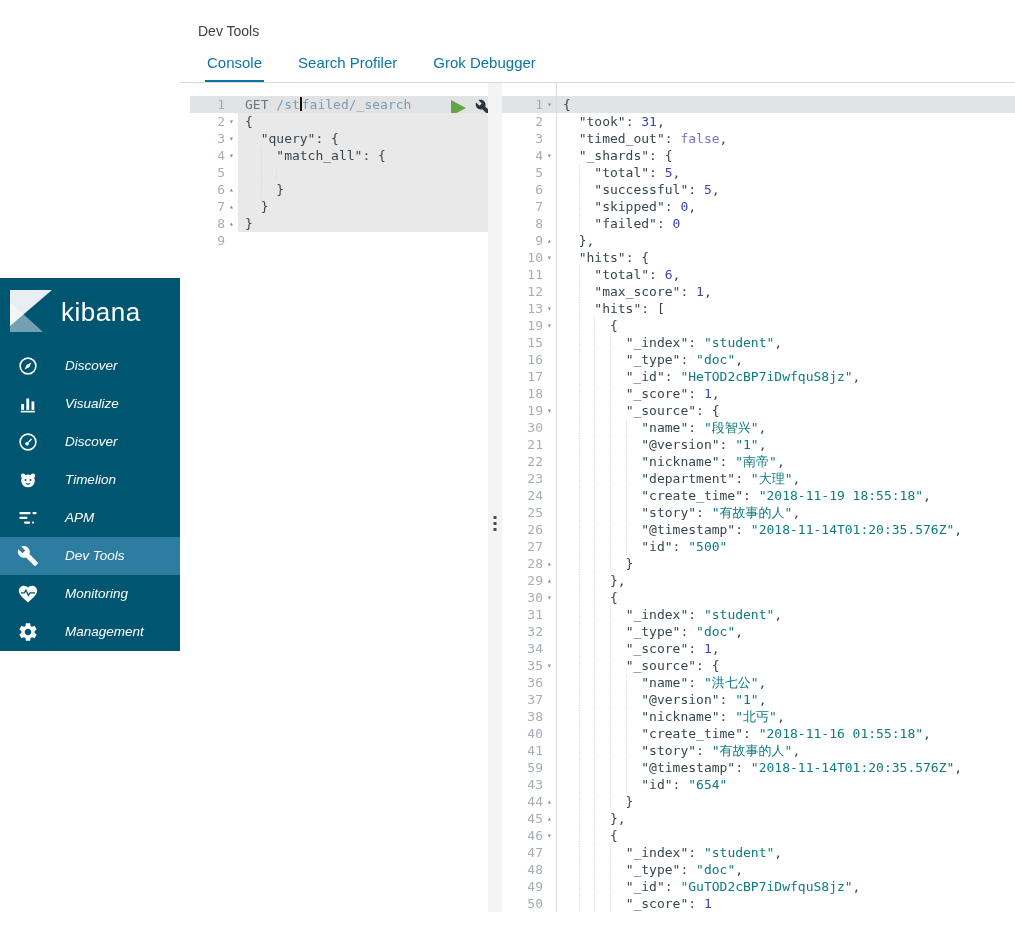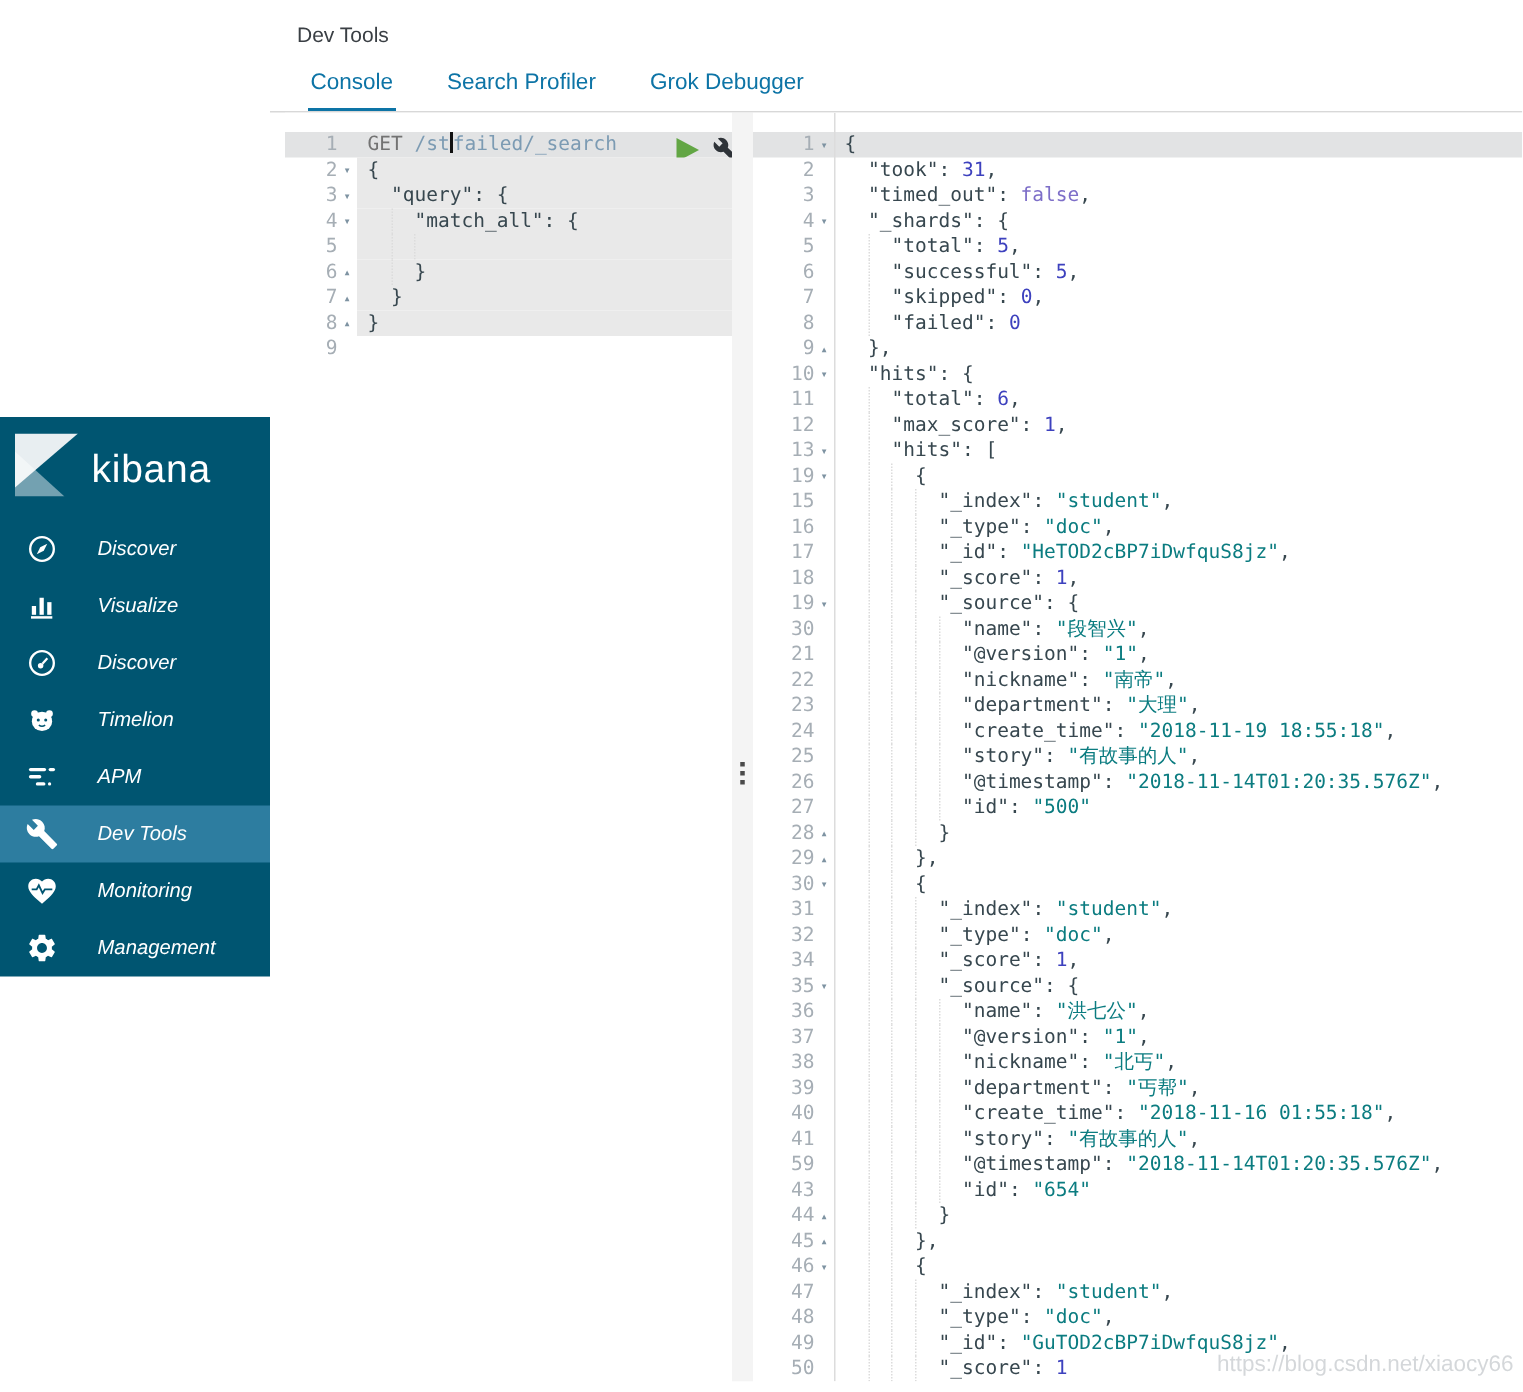--- a/index.html
+++ b/index.html
@@ -519,27 +519,20 @@
           </div>
           <div class="row">
             <div class="gut">
               <span class="num">38</span>
               <span class="fold"></span>
             </div>
             <div class="ct"><span class="tk-p">          </span><span class="tk-k">"nickname"</span><span class="tk-p">: </span><span class="tk-s">"北丐"</span><span class="tk-p">,</span><span class="guide" style="left: 22.64px;"></span><span class="guide" style="left: 38.28px;"></span><span class="guide" style="left: 53.92px;"></span><span class="guide" style="left: 69.56px;"></span></div>
           </div>
           <div class="row">
             <div class="gut">
-              <span class="num">39</span>
-              <span class="fold"></span>
-            </div>
-            <div class="ct"><span class="tk-p">          </span><span class="tk-k">"department"</span><span class="tk-p">: </span><span class="tk-s">"丐帮"</span><span class="tk-p">,</span><span class="guide" style="left: 22.64px;"></span><span class="guide" style="left: 38.28px;"></span><span class="guide" style="left: 53.92px;"></span><span class="guide" style="left: 69.56px;"></span></div>
-          </div>
-          <div class="row">
-            <div class="gut">
               <span class="num">40</span>
               <span class="fold"></span>
             </div>
             <div class="ct"><span class="tk-p">          </span><span class="tk-k">"create_time"</span><span class="tk-p">: </span><span class="tk-s">"2018-11-16 01:55:18"</span><span class="tk-p">,</span><span class="guide" style="left: 22.64px;"></span><span class="guide" style="left: 38.28px;"></span><span class="guide" style="left: 53.92px;"></span><span class="guide" style="left: 69.56px;"></span></div>
           </div>
           <div class="row">
             <div class="gut">
               <span class="num">41</span>
               <span class="fold"></span>
             </div>

